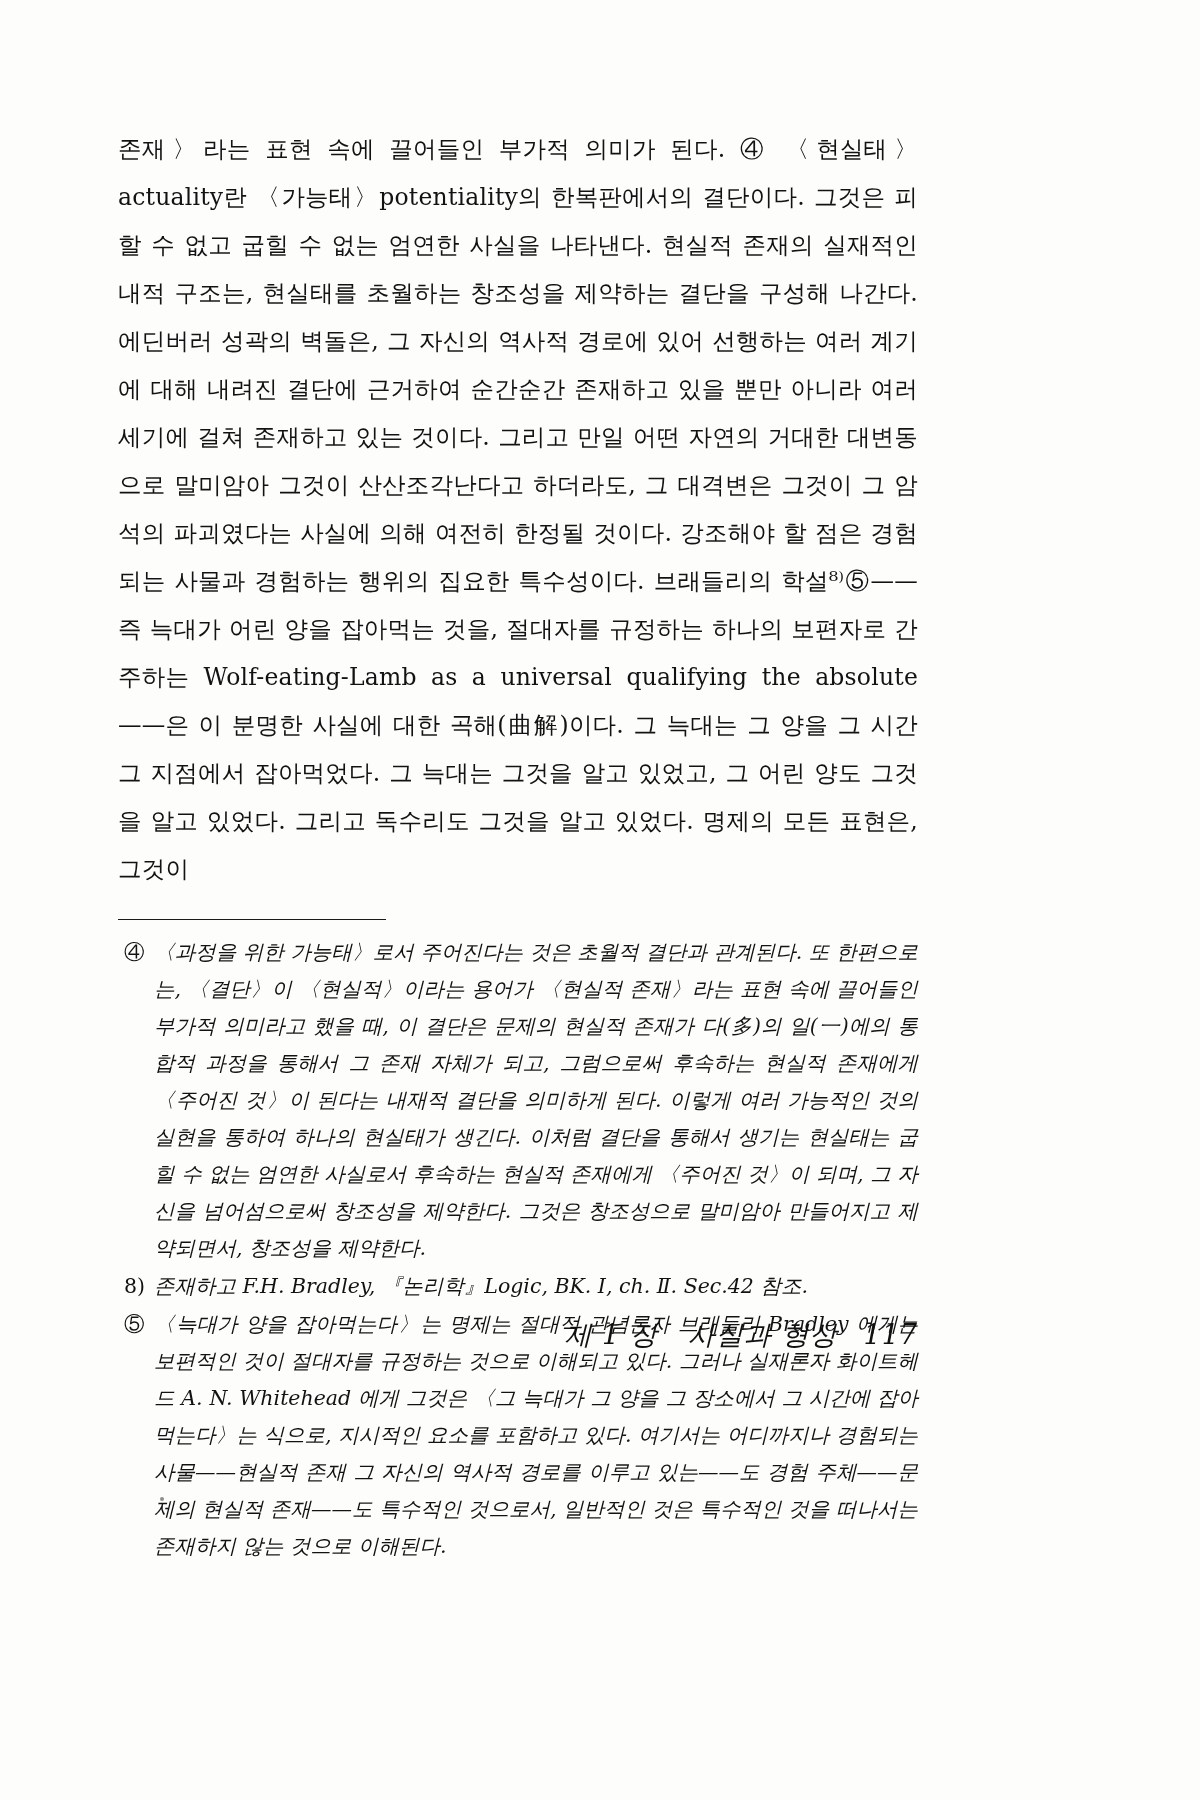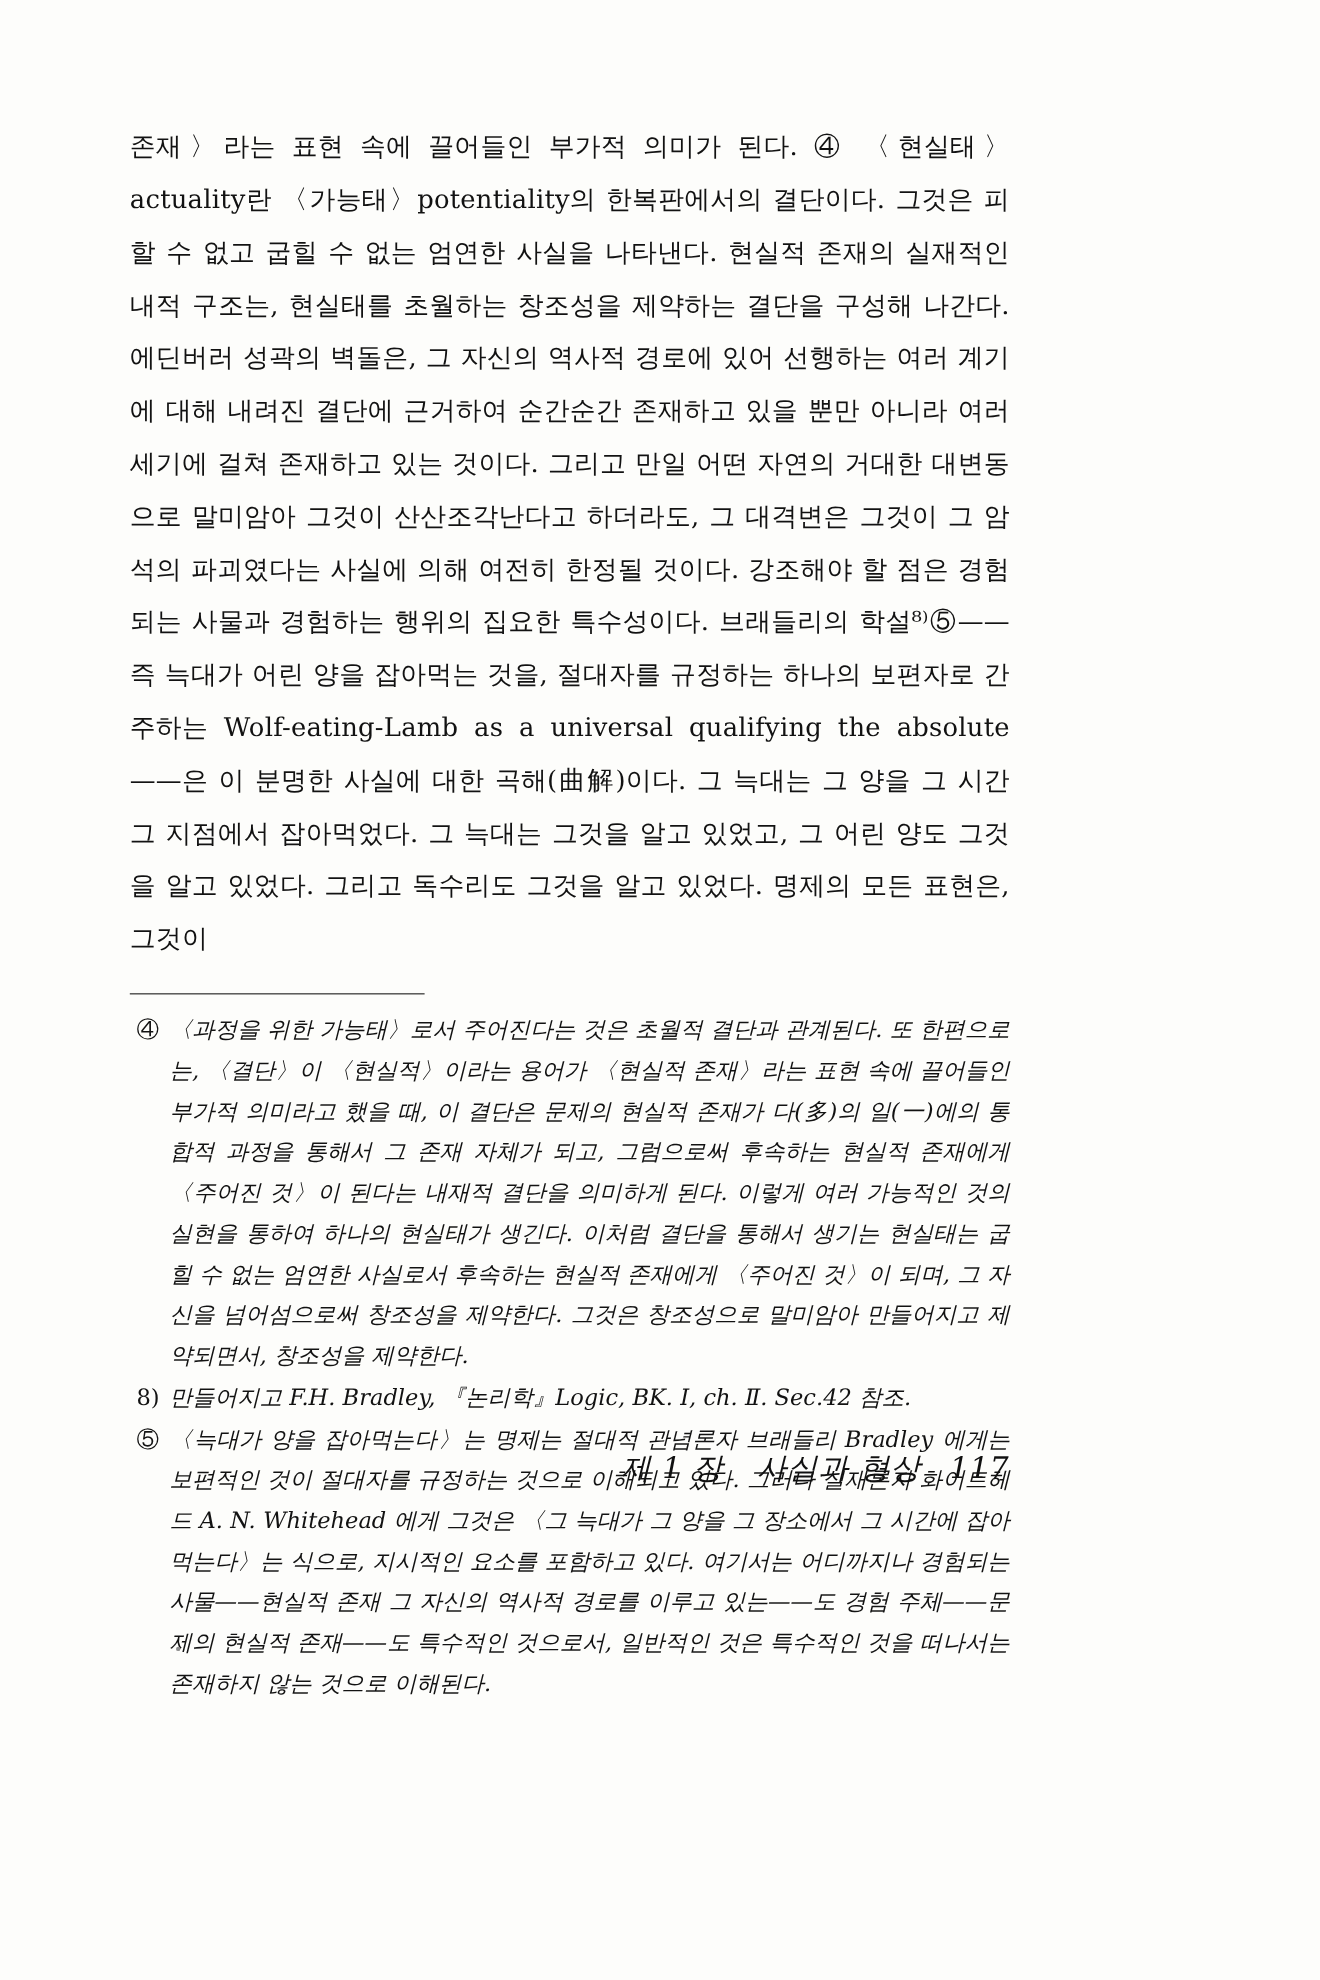--- a/index.html
+++ b/index.html
@@ -18,21 +18,21 @@
   .page {
     position: absolute;
     left: 0; top: 0;
     width: 1200px;
     height: 1800px;
     background: #fdfdfb;
   }
   .content {
     position: absolute;
     left: 118px;
-    top: 109px;
+    top: 125px;
     width: 800px;
   }
 
   
   .body-block {
     font-size: 23.5px;
     line-height: 48px;
     text-align: justify;
     text-justify: inter-character;
     letter-spacing: 0.2px;
@@ -119,21 +119,21 @@
 
     <div class="footnotes">
 
       <div class="fn">
         <div class="fn-mark">④</div>
         <div class="fn-text">〈과정을 위한 가능태〉로서 주어진다는 것은 초월적 결단과 관계된다. 또 한편으로는, 〈결단〉이 〈현실적〉이라는 용어가 〈현실적 존재〉라는 표현 속에 끌어들인 부가적 의미라고 했을 때, 이 결단은 문제의 현실적 존재가 다(多)의 일(一)에의 통합적 과정을 통해서 그 존재 자체가 되고, 그럼으로써 후속하는 현실적 존재에게 〈주어진 것〉이 된다는 내재적 결단을 의미하게 된다. 이렇게 여러 가능적인 것의 실현을 통하여 하나의 현실태가 생긴다. 이처럼 결단을 통해서 생기는 현실태는 굽힐 수 없는 엄연한 사실로서 후속하는 현실적 존재에게 〈주어진 것〉이 되며, 그 자신을 넘어섬으로써 창조성을 제약한다. 그것은 창조성으로 말미암아 만들어지고 제약되면서, 창조성을 제약한다.</div>
       </div>
 
       <div class="fn">
         <div class="fn-mark">8)</div>
-        <div class="fn-text">만들어지고 F.H. Bradley, 『논리학』Logic, BK. I, ch. Ⅱ. Sec.42 참조.</div>
+        <div class="fn-text">존재하고 F.H. Bradley, 『논리학』Logic, BK. I, ch. Ⅱ. Sec.42 참조.</div>
       </div>
 
       <div class="fn">
         <div class="fn-mark">⑤</div>
         <div class="fn-text">〈늑대가 양을 잡아먹는다〉는 명제는 절대적 관념론자 브래들리 Bradley 에게는 보편적인 것이 절대자를 규정하는 것으로 이해되고 있다. 그러나 실재론자 화이트헤드 A. N. Whitehead 에게 그것은 〈그 늑대가 그 양을 그 장소에서 그 시간에 잡아먹는다〉는 식으로, 지시적인 요소를 포함하고 있다. 여기서는 어디까지나 경험되는 사물——현실적 존재 그 자신의 역사적 경로를 이루고 있는——도 경험 주체——문제의 현실적 존재——도 특수적인 것으로서, 일반적인 것은 특수적인 것을 떠나서는 존재하지 않는 것으로 이해된다.</div>
       </div>
 
     </div>
   </div>
 

